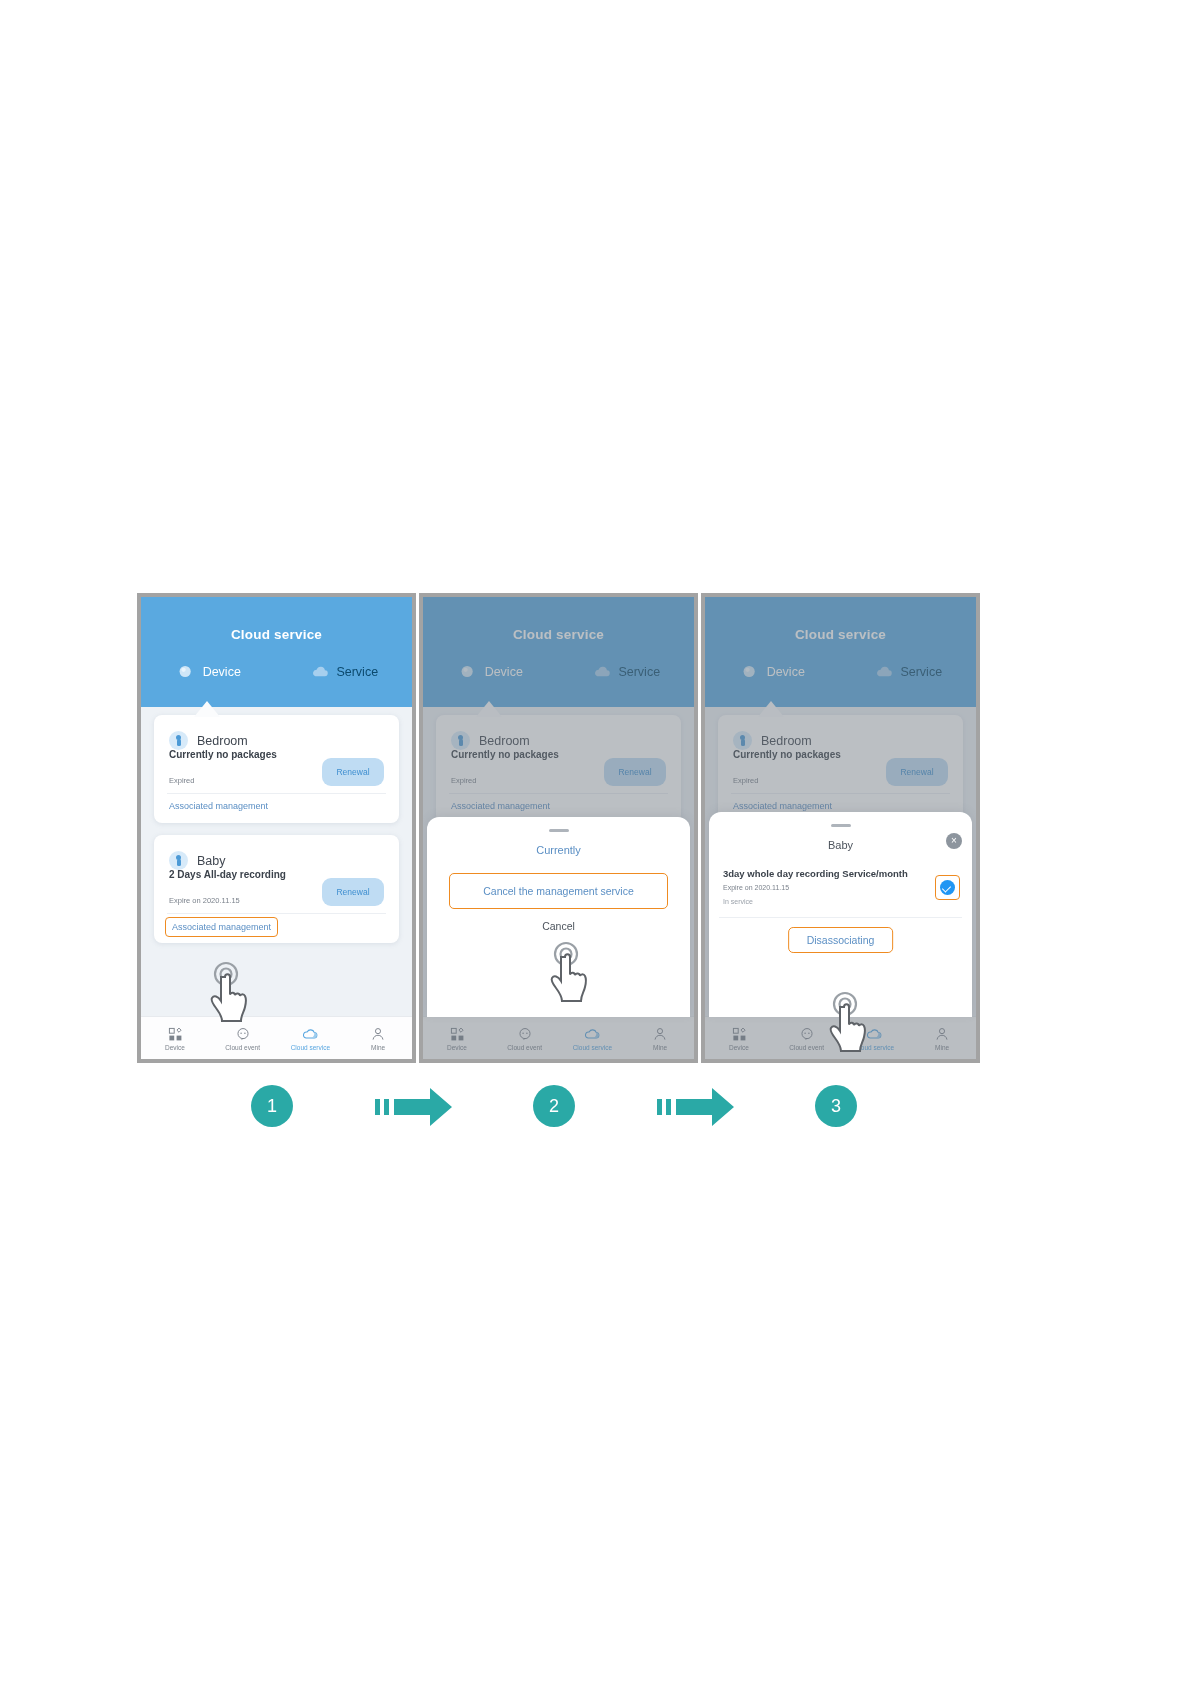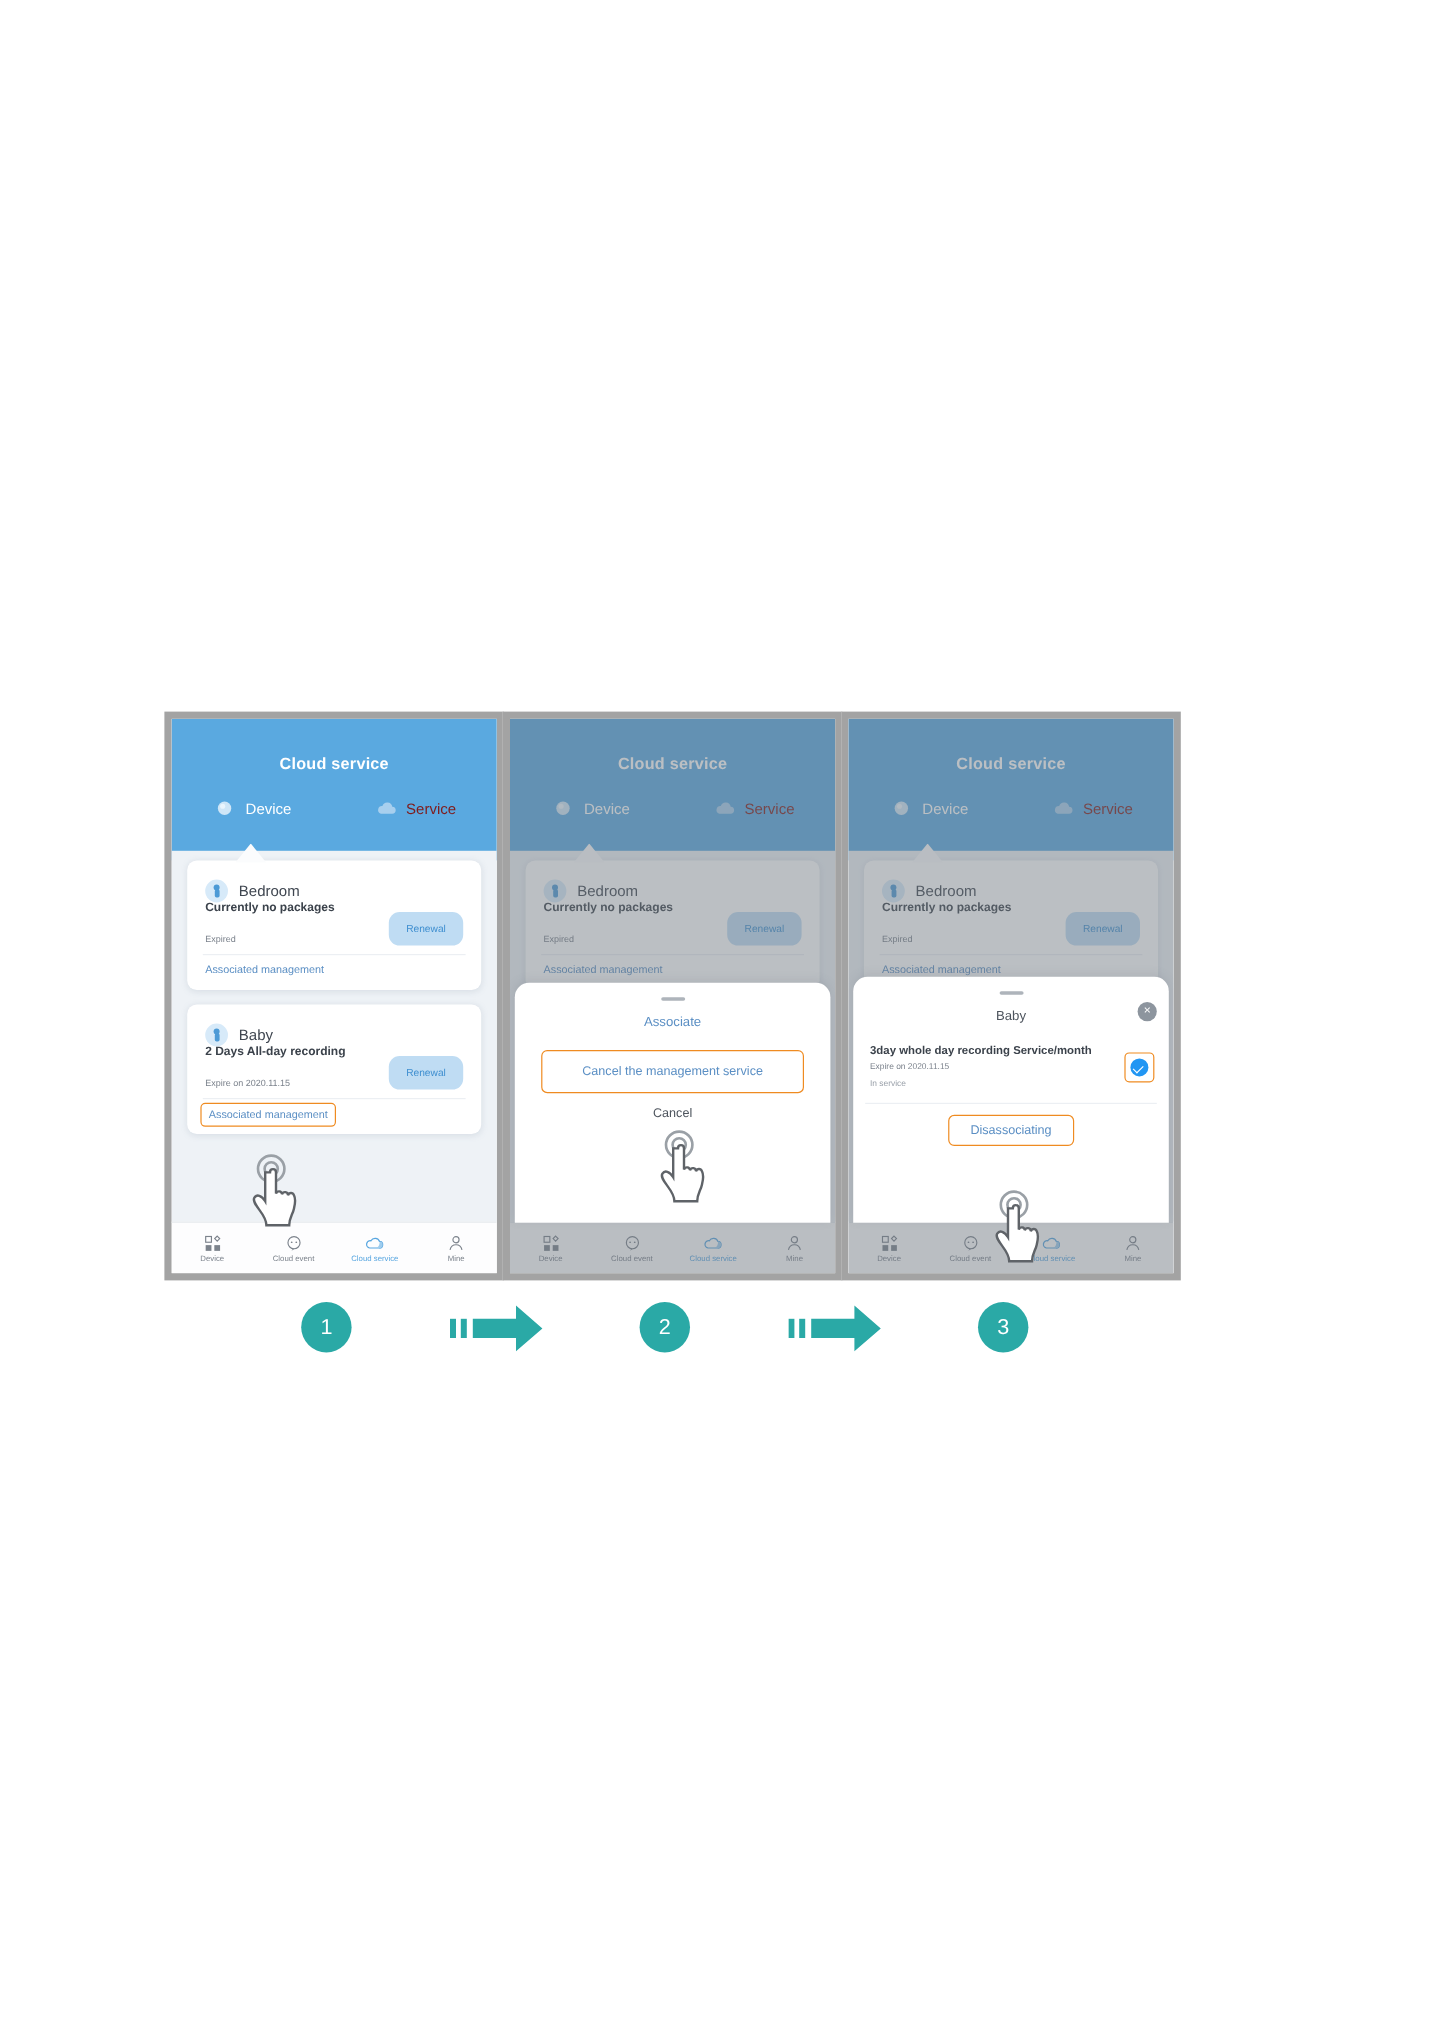--- a/index.html
+++ b/index.html
@@ -15,21 +15,21 @@
     background: #ffffff;
     overflow: hidden;
   }
 
   
   .phone {
     position: absolute;
     width: 271px;
     height: 462px;
     background: #ffffff;
-    border: 6px solid #a3a3a3;
+    border: 4px solid #a3a3a3;
     overflow: hidden;
   }
   #phone1 { left: 137px; top: 593px; }
   #phone2 { left: 419px; top: 593px; }
   #phone3 { left: 701px; top: 593px; }
 
   .phone-inner { position: relative; width: 100%; height: 100%; }
 
   
   .hdr {
@@ -54,21 +54,21 @@
   }
   .tab {
     flex: 1;
     display: flex;
     align-items: center;
     justify-content: center;
     gap: 6px;
     font-size: 12.5px;
     color: #ffffff;
   }
-  .tab.inactive { color: #7f1d1d; text-align: right; }
+  .tab.inactive { color: #0c4a6e; text-align: right; }
   .tab-ico { width: 20px; height: 17px; position: relative; display: inline-block; }
 
   
   .cloudglyph {
     position: absolute; left: 0; top: 2px;
     width: 20px; height: 13px;
   }
 
   
   .notch {
@@ -434,21 +434,21 @@
           <div class="renew-btn">Renewal</div>
           <div class="card-div"></div>
           <div class="assoc-link">Associated management</div>
         </div>
       </div>
 
       <div class="dim"></div>
 
       <div class="sheet" id="sheet2">
         <div class="grabber"></div>
-        <div class="sheet-title">Associate</div>
+        <div class="sheet-title">Currently</div>
         <div class="sheet-btn">Cancel the management service</div>
         <div class="sheet-cancel">Cancel</div>
       </div>
 
       <div class="botnav">
         <div class="nav-item">
           <svg class="nav-ico" viewBox="0 0 20 20">
             <rect x="3" y="3" width="6" height="6" fill="none" stroke="#7c838c" stroke-width="1.2"></rect>
             <path d="M15 2.6l2.6 2.6L15 7.8l-2.6-2.6z" fill="none" stroke="#7c838c" stroke-width="1.2"></path>
             <rect x="3" y="12" width="6" height="6" fill="#7c838c"></rect>

